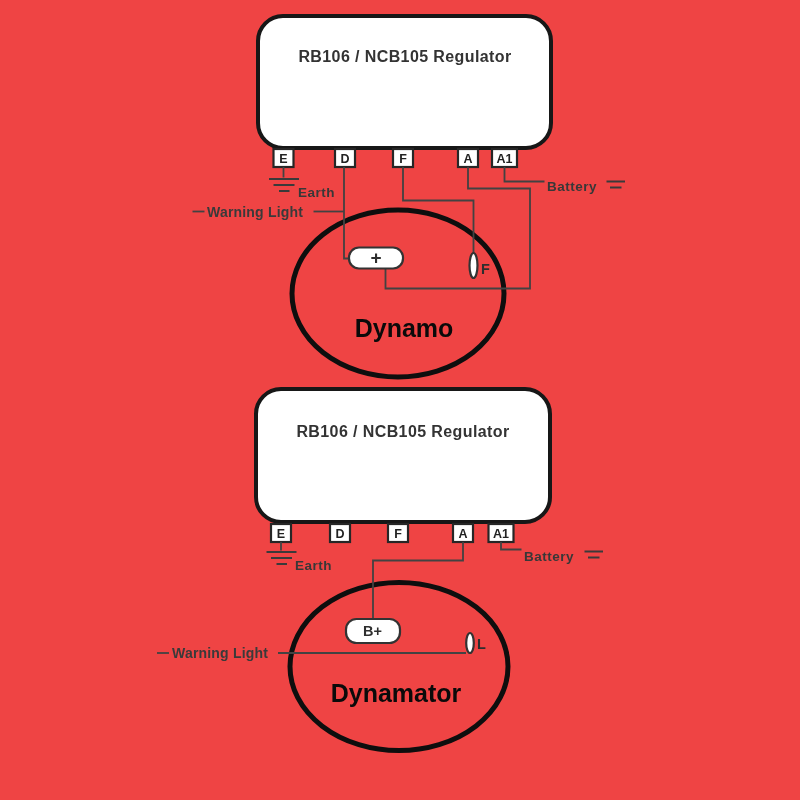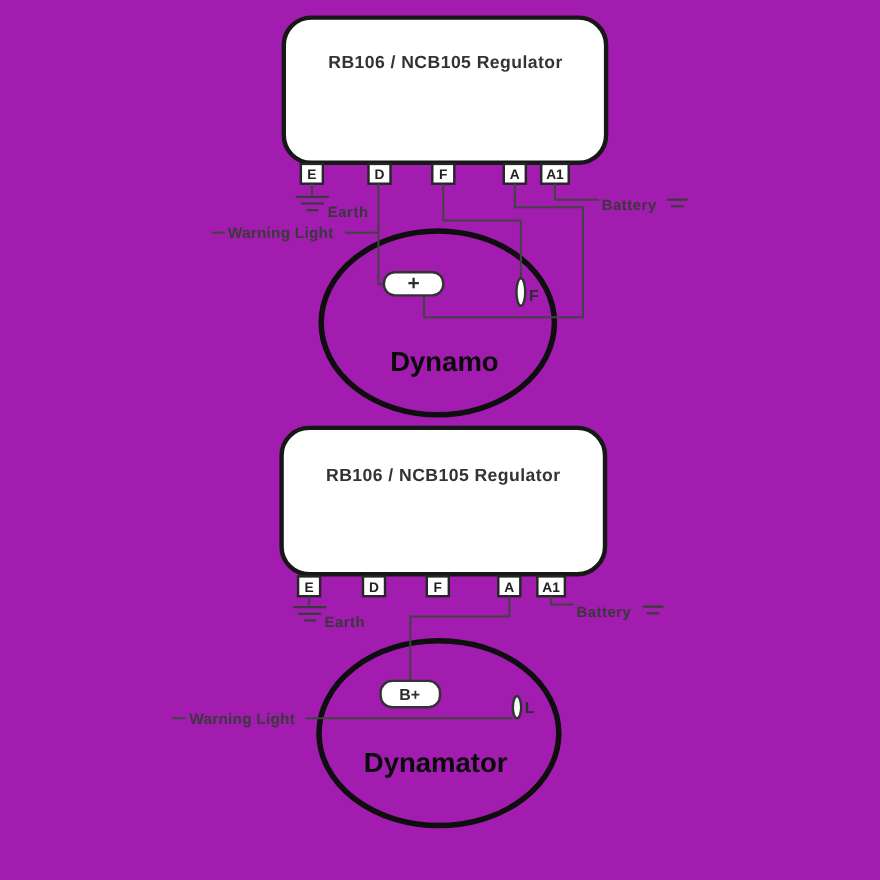--- a/index.html
+++ b/index.html
@@ -1,20 +1,20 @@
 <!DOCTYPE html>
 <html><head>
 <meta charset="utf-8">
 <style>
   html, body { margin: 0; padding: 0; background: #ffffff; }
   .page {
     position: relative;
     width: 800px;
     height: 800px;
-    background: #a21caf;
+    background: #ef4444;
     font-family: "Liberation Sans", sans-serif;
   }
   svg text { font-family: "Liberation Sans", sans-serif; }
   .t-title { font-size: 16px; font-weight: bold; fill: #333333; letter-spacing: 0.4px; }
   .t-term  { font-size: 12.5px; font-weight: bold; fill: #222222; }
   .t-lbl   { font-size: 14px; font-weight: bold; fill: #3a3a3a; letter-spacing: 0.2px; }
   .t-sm    { font-size: 13.5px; font-weight: bold; fill: #383838; letter-spacing: 0.5px; }
   .t-conn  { font-size: 14.5px; font-weight: bold; fill: #2e2e2e; }
   .t-plus  { font-size: 19px; font-weight: bold; fill: #2e2e2e; }
   .t-mach  { font-size: 25px; font-weight: bold; fill: #0a0a0a; }

